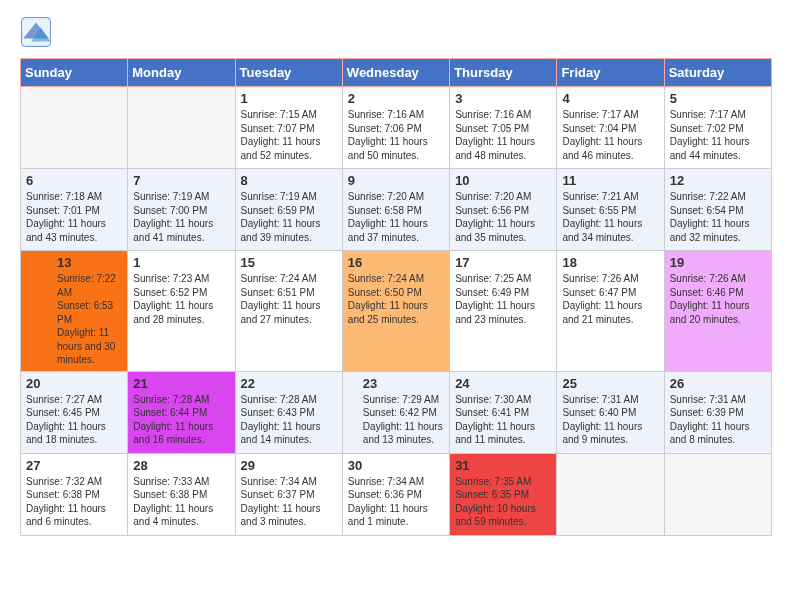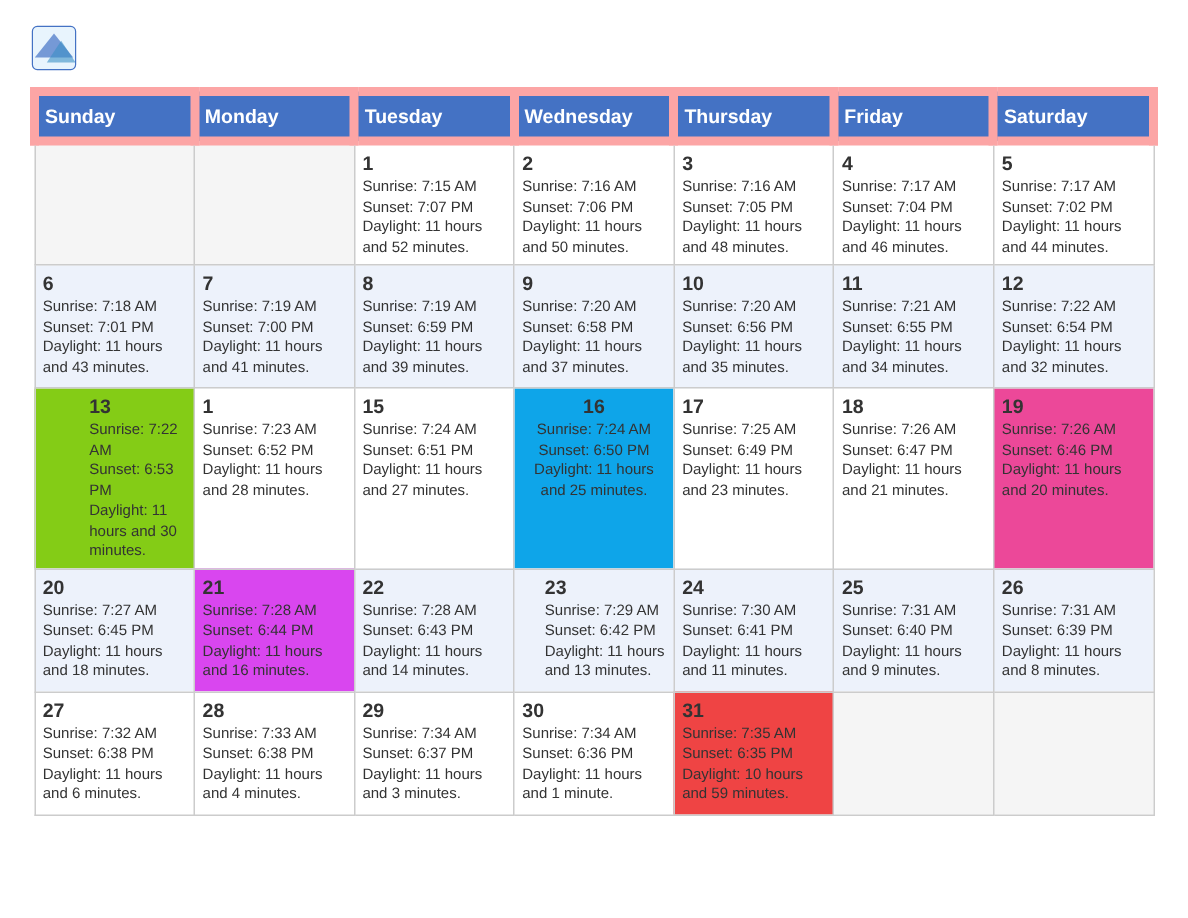--- a/index.html
+++ b/index.html
@@ -56,21 +56,21 @@
       border-collapse: collapse;
       table-layout: fixed;
     }
     th {
       background-color: #4472C4;
       color: #fff;
       font-size: 13px;
       font-weight: bold;
       padding: 6px 4px;
       text-align: left;
-      border: 6px solid #fca5a5;
+      border: 1px solid #fca5a5;
     }
     td {
       border: 1px solid #ccc;
       vertical-align: top;
       padding: 4px 5px;
       font-size: 10.5px;
       color: #333;
       height: 82px;
       background: #fff;
     }
@@ -179,45 +179,45 @@
           <td style="background: rgb(237, 242, 251);">
             <span class="day-number">11</span>
             <div class="day-info">Sunrise: 7:21 AM<br>Sunset: 6:55 PM<br>Daylight: 11 hours and 34 minutes.</div>
           </td>
           <td style="background: rgb(237, 242, 251);">
             <span class="day-number">12</span>
             <div class="day-info">Sunrise: 7:22 AM<br>Sunset: 6:54 PM<br>Daylight: 11 hours and 32 minutes.</div>
           </td>
         </tr>
         <tr>
-          <td style="background: #84cc16; padding-left: 36px;">
+          <td style="background: #f97316; padding-left: 36px;">
             <span class="day-number">13</span>
             <div class="day-info">Sunrise: 7:22 AM<br>Sunset: 6:53 PM<br>Daylight: 11 hours and 30 minutes.</div>
           </td>
           <td style="background: rgb(255, 255, 255);">
             <span class="day-number">1</span>
             <div class="day-info">Sunrise: 7:23 AM<br>Sunset: 6:52 PM<br>Daylight: 11 hours and 28 minutes.</div>
           </td>
           <td style="background: rgb(255, 255, 255);">
             <span class="day-number">15</span>
             <div class="day-info">Sunrise: 7:24 AM<br>Sunset: 6:51 PM<br>Daylight: 11 hours and 27 minutes.</div>
           </td>
-          <td style="background: #0ea5e9; text-align: center;">
+          <td style="background: #fdba74;">
             <span class="day-number">16</span>
             <div class="day-info">Sunrise: 7:24 AM<br>Sunset: 6:50 PM<br>Daylight: 11 hours and 25 minutes.</div>
           </td>
           <td style="background: rgb(255, 255, 255);">
             <span class="day-number">17</span>
             <div class="day-info">Sunrise: 7:25 AM<br>Sunset: 6:49 PM<br>Daylight: 11 hours and 23 minutes.</div>
           </td>
           <td style="background: rgb(255, 255, 255);">
             <span class="day-number">18</span>
             <div class="day-info">Sunrise: 7:26 AM<br>Sunset: 6:47 PM<br>Daylight: 11 hours and 21 minutes.</div>
           </td>
-          <td style="background: #ec4899; margin-left: 39px;">
+          <td style="background: #f0abfc; margin-left: 39px;">
             <span class="day-number">19</span>
             <div class="day-info">Sunrise: 7:26 AM<br>Sunset: 6:46 PM<br>Daylight: 11 hours and 20 minutes.</div>
           </td>
         </tr>
         <tr>
           <td style="background: rgb(237, 242, 251);">
             <span class="day-number">20</span>
             <div class="day-info">Sunrise: 7:27 AM<br>Sunset: 6:45 PM<br>Daylight: 11 hours and 18 minutes.</div>
           </td>
           <td style="background: #d946ef; margin-left: 14px;">

